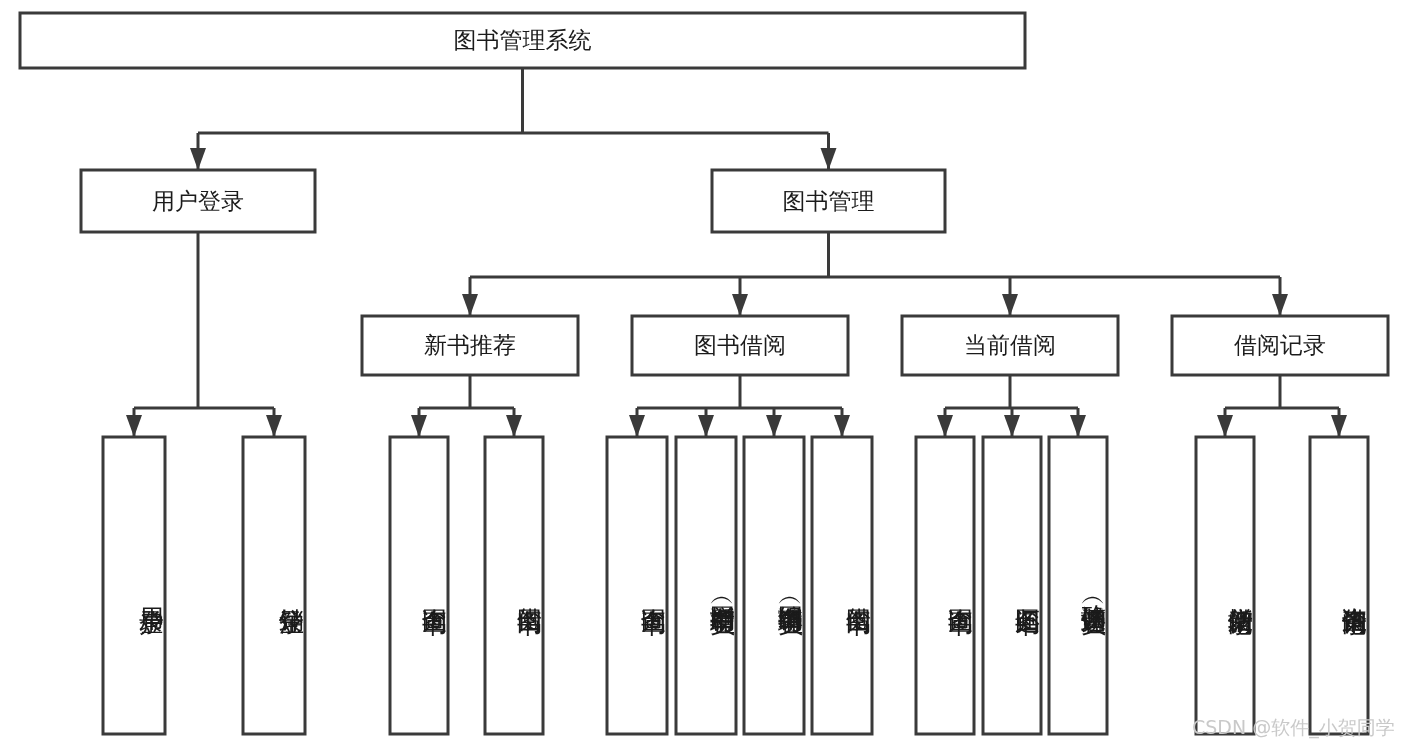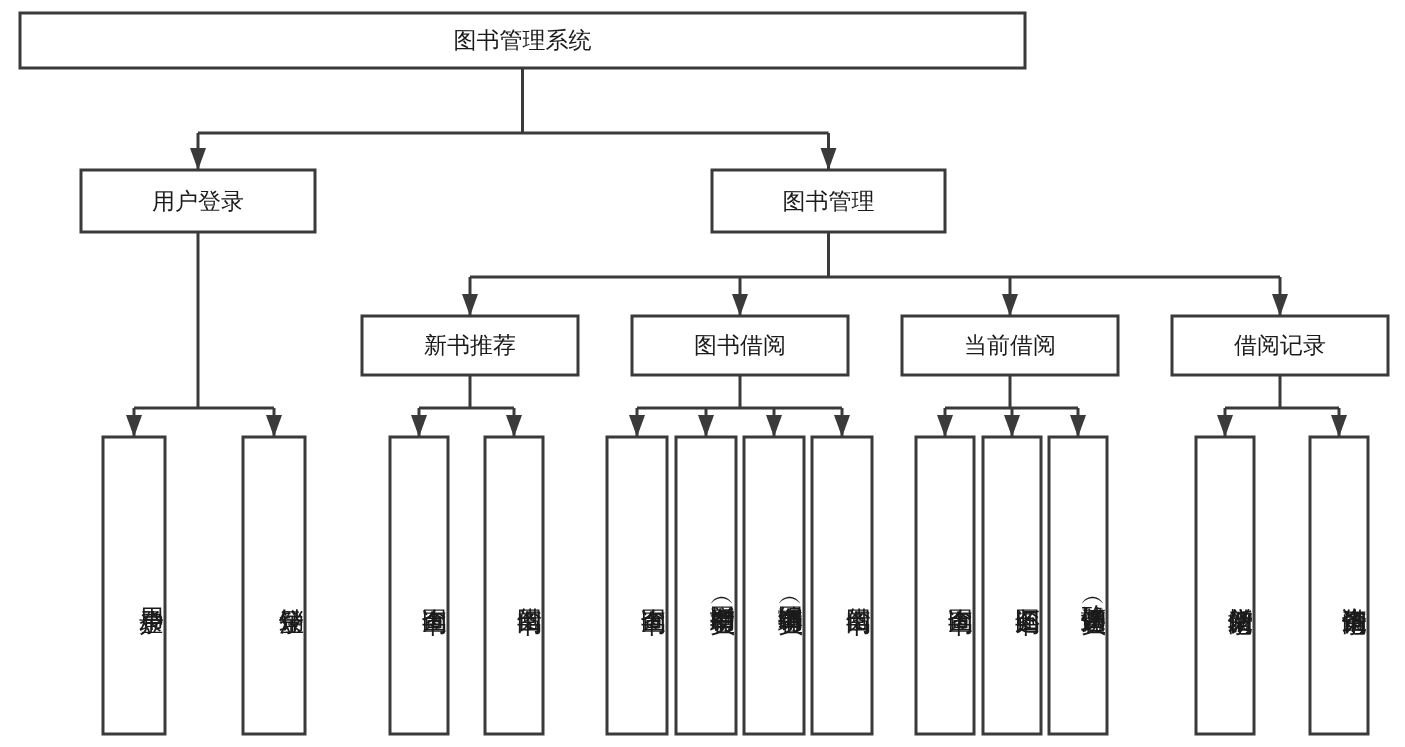--- a/index.html
+++ b/index.html
@@ -171,13 +171,14 @@
       <div class="node-label-v" style="left: 607px; top: 451px; width: 60px; height: 277px;">查询图书</div>
       <div class="node-label-v" style="left: 676px; top: 451px; width: 60px; height: 277px;">新增图书（管理员）</div>
       <div class="node-label-v" style="left: 744px; top: 451px; width: 60px; height: 277px;">编辑图书（管理员）</div>
       <div class="node-label-v" style="left: 812px; top: 451px; width: 60px; height: 277px;">借阅图书</div>
       <div class="node-label-v" style="left: 916px; top: 451px; width: 58px; height: 277px;">查询图书</div>
       <div class="node-label-v" style="left: 983px; top: 451px; width: 58px; height: 277px;">归还图书</div>
       <div class="node-label-v" style="left: 1049px; top: 451px; width: 58px; height: 277px;">确认归还（管理员）</div>
       <div class="node-label-v" style="left: 1196px; top: 451px; width: 58px; height: 277px;">新增借阅记录</div>
       <div class="node-label-v" style="left: 1310px; top: 451px; width: 58px; height: 277px;">查询借阅记录</div>
     </div>
+  <div class="watermark" style="left: 1192px; top: 715px;">CSDN @软件_小贺同学</div>
 </div>
 
 </body></html>

